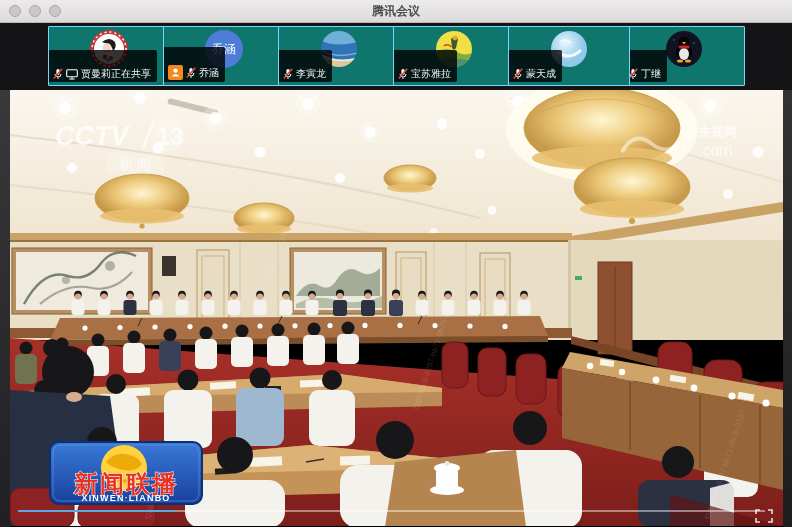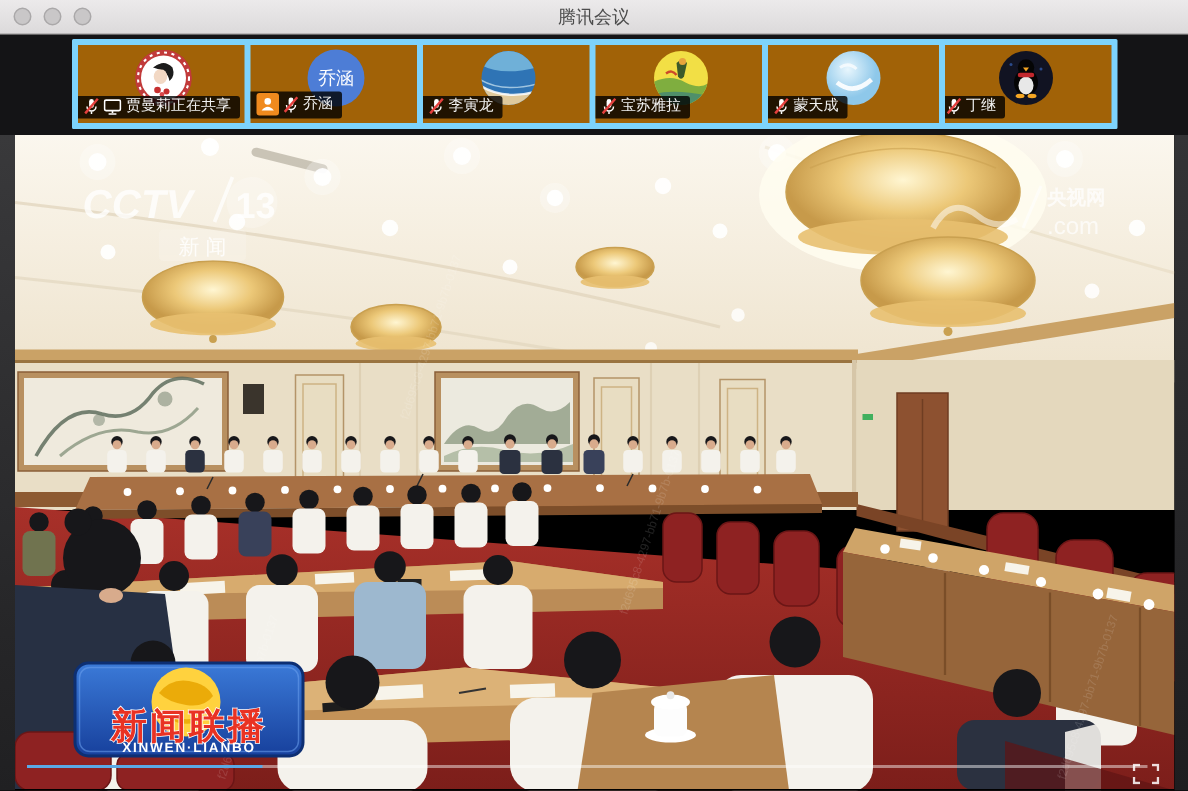--- a/index.html
+++ b/index.html
@@ -6,29 +6,29 @@
   body{width:792px;height:527px;position:relative;overflow:hidden;
        font-family:"Liberation Sans",sans-serif;-webkit-font-smoothing:antialiased;}
 
   
   .titlebar{position:absolute;left:0;top:0;width:792px;height:22px;
     background:linear-gradient(#eceaeb,#dcdadb);border-bottom:1px solid #b9b7b8;
     display:flex;align-items:center;justify-content:center;z-index:30;}
   .traffic{position:absolute;left:9px;top:5px;display:flex;gap:8px;}
   .traffic span{width:12px;height:12px;border-radius:50%;
     background:#c9c7c8;border:1px solid #aaa8a9;box-sizing:border-box;display:block;}
-  .win-title{font-size:12px;font-weight:normal;color:#4d4d4d;}
+  .win-title{font-size:12px;font-weight:bold;color:#4d4d4d;}
 
   
   .strip{position:absolute;left:0;top:23px;width:792px;height:67px;background:#141416;z-index:20;}
-  .tile{position:absolute;top:3px;width:122px;height:60px;background:#a16207;
-    border:4px solid #7dd3fc;box-sizing:border-box;border-radius:1px;}
+  .tile{position:absolute;top:3px;width:122px;height:60px;background:#0f766e;
+    border:1px solid #7dd3fc;box-sizing:border-box;border-radius:1px;}
   .avatar{width:38px;height:38px;border-radius:50%;margin:3px auto 0;overflow:hidden;position:relative;}
   .name-badge{position:absolute;left:0;bottom:3px;display:flex;align-items:center;gap:3px;
-    background:rgba(0,0,0,.8);padding:1px 6px 2px 4px;border-radius:0 2px 2px 0;
+    background:rgba(0,0,0,.8);padding:18px 6px 2px 4px;border-radius:0 2px 2px 0;
     font-size:10px;color:#f2f2f2;white-space:nowrap;line-height:12px;}
   .avatar-initials{width:38px;height:38px;border-radius:50%;background:#4d7dd6;
     display:flex;align-items:center;justify-content:center;color:#fff;font-size:12px;}
   .host-chip{width:15px;height:15px;border-radius:2px;background:#f08a1e;
     display:flex;align-items:center;justify-content:center;flex:0 0 auto;}
 
   
   .video-wrap{position:absolute;left:10px;top:90px;width:773px;height:437px;
     background:#000;z-index:10;overflow:hidden;}
   .gutter-l{position:absolute;left:0;top:90px;width:10px;height:437px;

